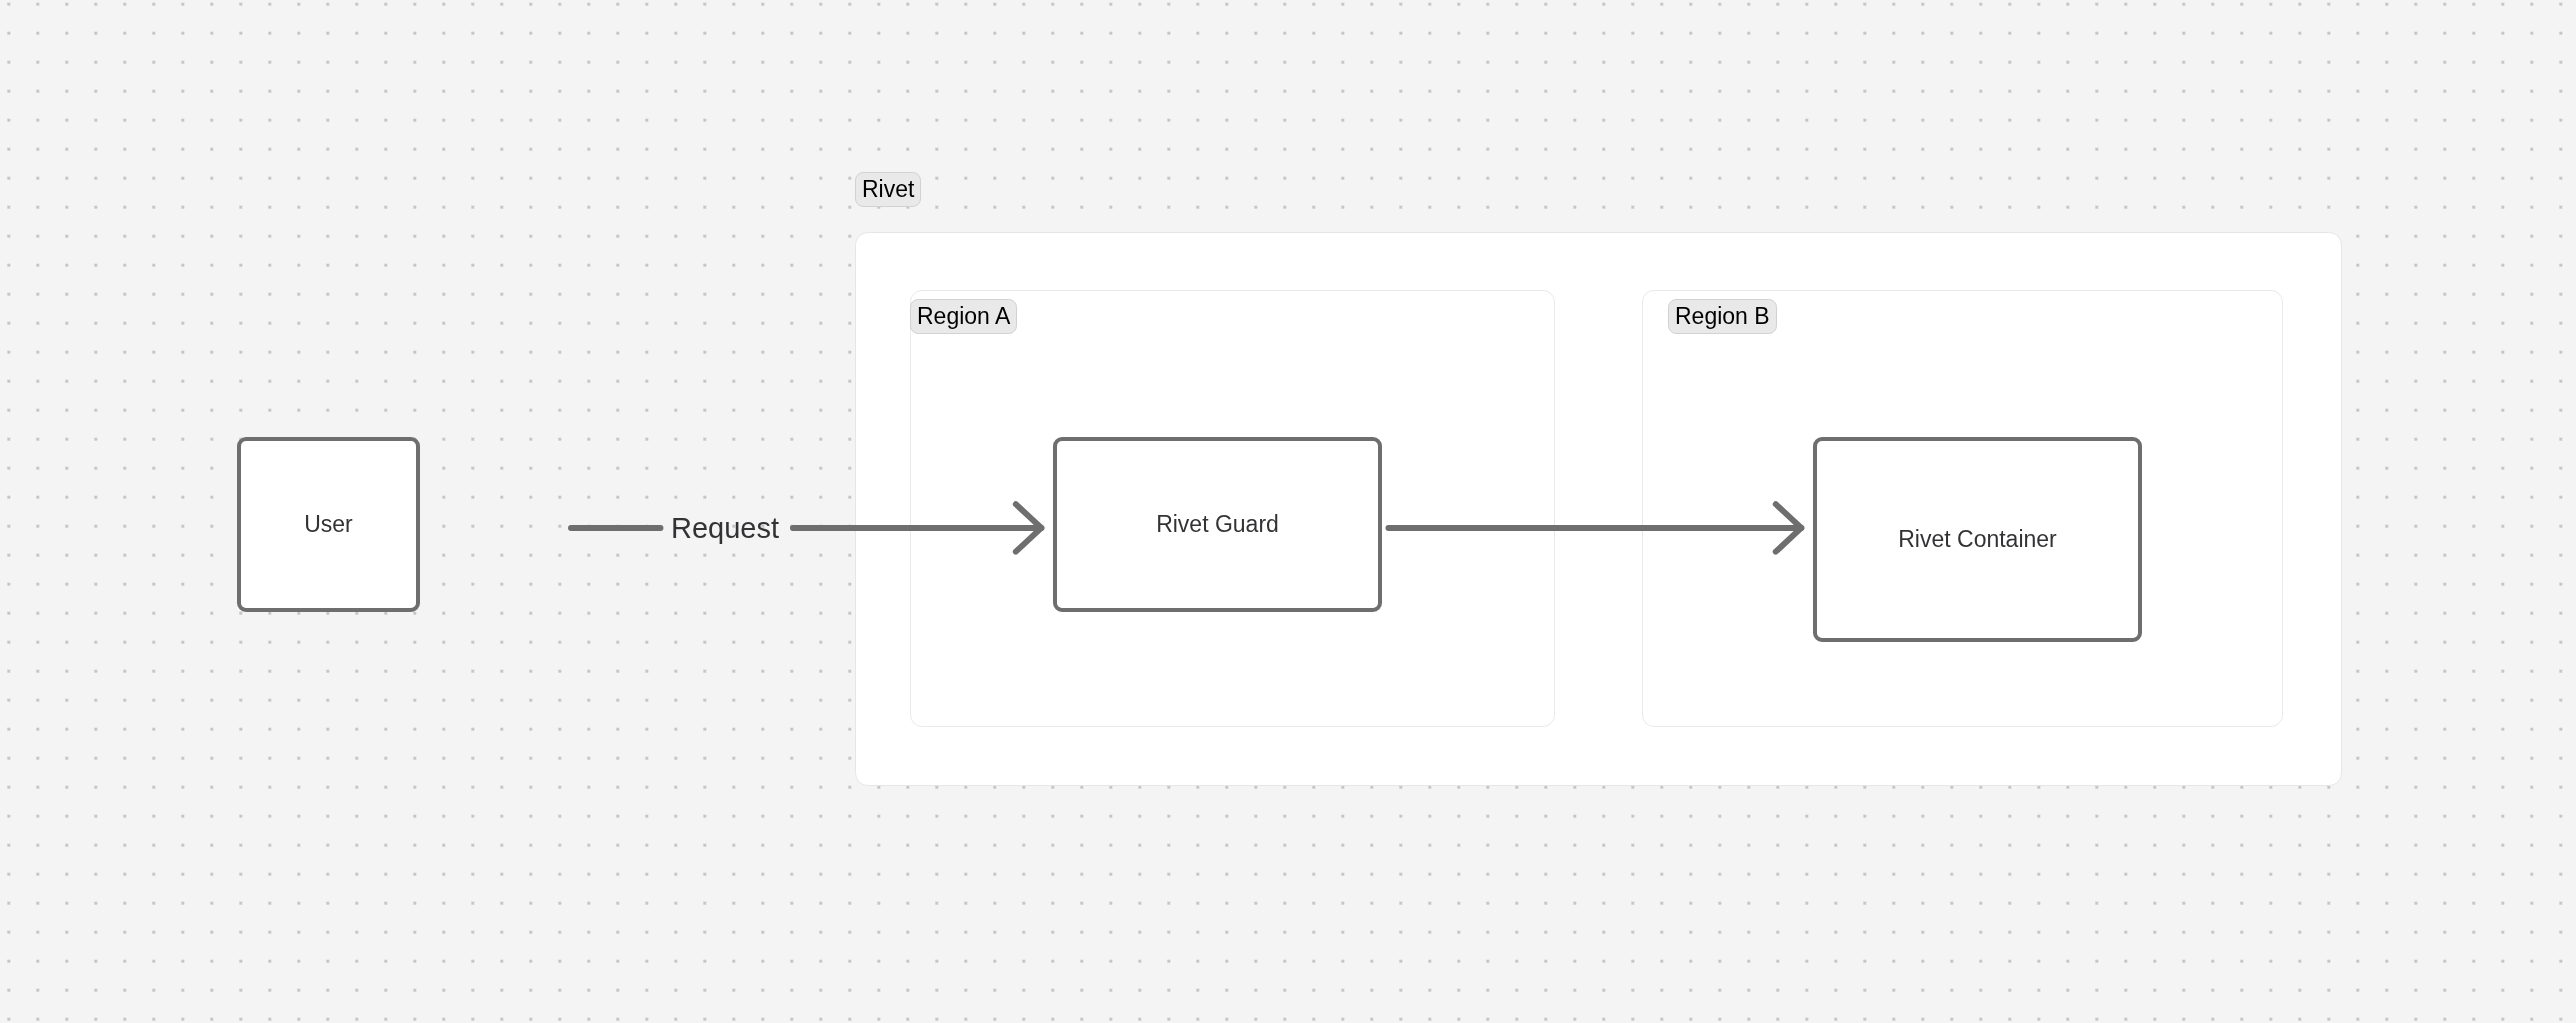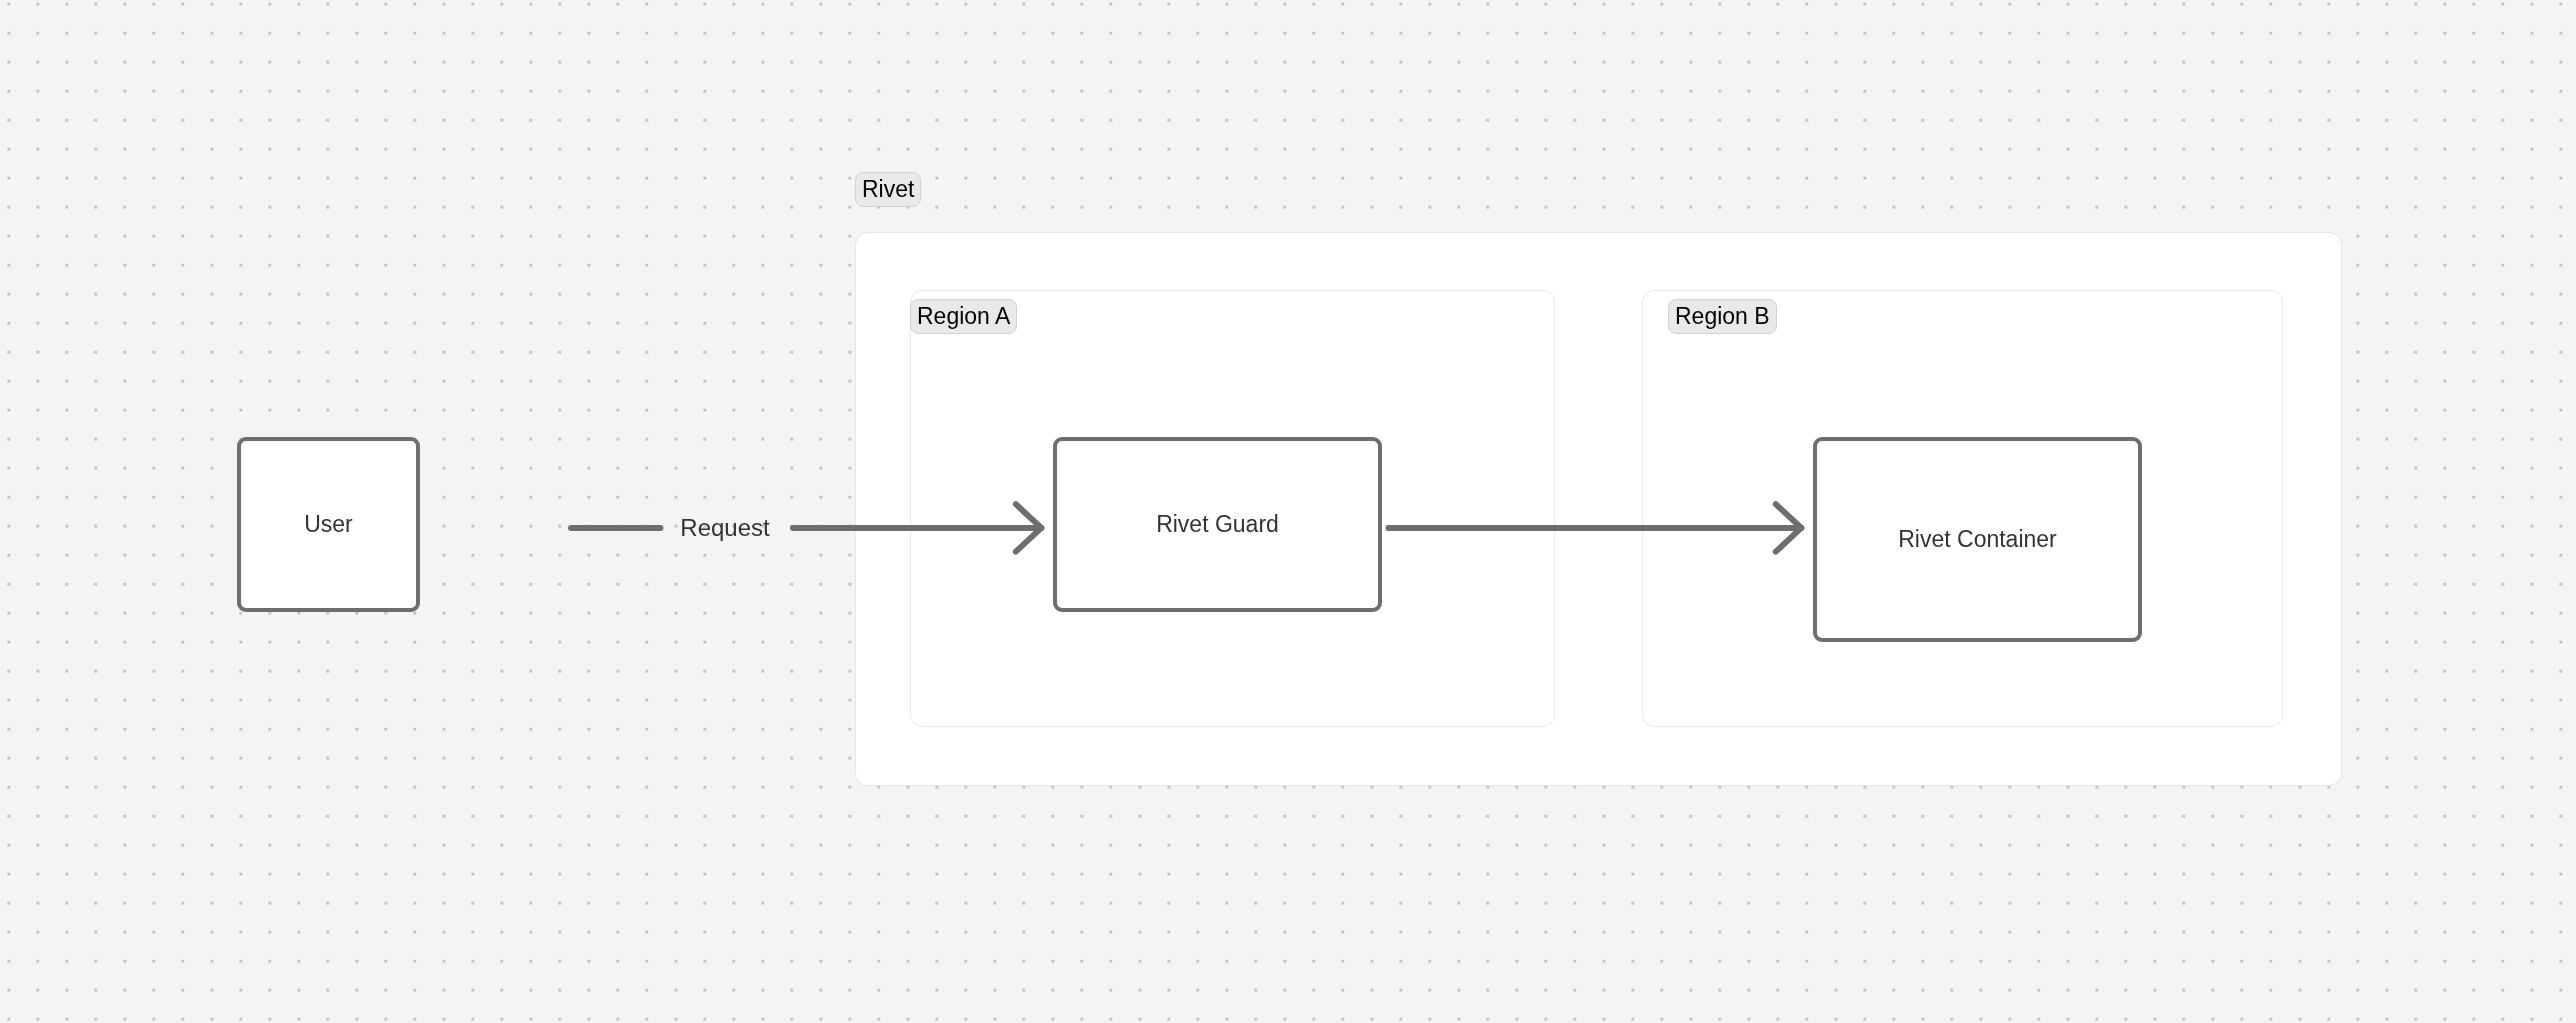--- a/index.html
+++ b/index.html
@@ -117,21 +117,21 @@
     stroke: #6e6e6e;
     stroke-width: 6.5;
     stroke-linecap: round;
     stroke-linejoin: round;
     fill: none;
   }
   .edge-label {
     position: absolute;
     transform: translate(-50%, -50%);
     color: #333336;
-    font-size: 24px;
+    font-size: 29px;
     line-height: 1;
     white-space: nowrap;
     z-index: 7;
   }
   #edge-label-request { left: 725px; top: 528px; }
 </style>
 </head>
 <body>
 
 <div id="diagram-canvas">

